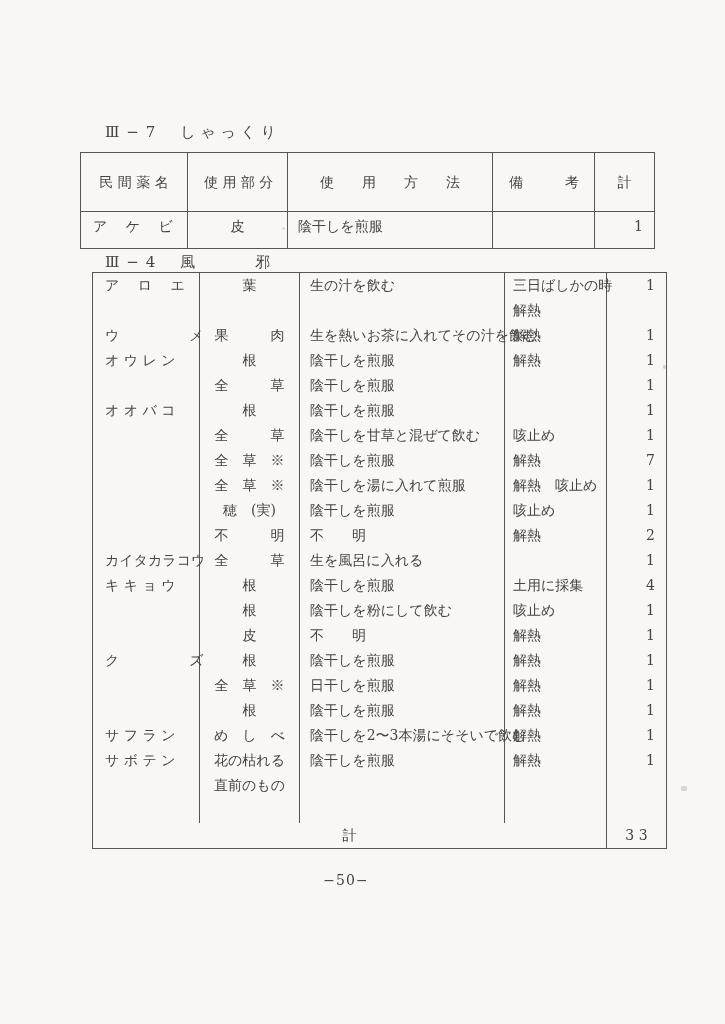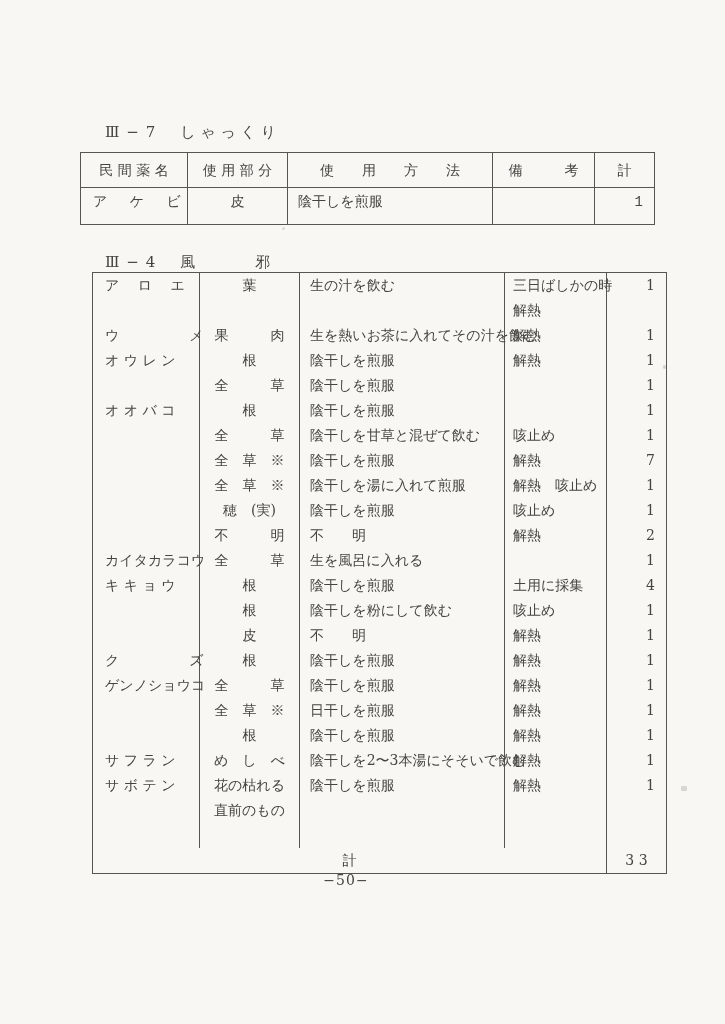--- a/index.html
+++ b/index.html
@@ -35,22 +35,22 @@
     border-collapse:collapse;
     table-layout:fixed;
     font-size:14px;
   }
   col.c1{width:107px;} col.c2{width:100px;} col.c3{width:205px;}
   col.c4{width:102px;} col.c5{width:60px;}
 
   
   #hiccup-table{left:80px;top:152px;width:574px;border:1px solid var(--line);}
   #hiccup-table th,#hiccup-table td{border:1px solid var(--line);white-space:pre;font-weight:normal;}
-  #hiccup-table th{height:26px;line-height:26px;text-align:center;padding:4px;}
-  #hiccup-table td{height:33px;line-height:25px;vertical-align:top;padding-top:2px;font-family:Liberation Mono, monospace;}
+  #hiccup-table th{height:26px;line-height:26px;text-align:center;padding:16px;}
+  #hiccup-table td{height:33px;line-height:25px;vertical-align:top;padding-top:2px;}
 
   
   #kaze-table{left:92px;top:272px;width:574px;border:1px solid var(--line);}
   #kaze-table td{
     border-left:1px solid var(--line);
     border-right:1px solid var(--line);
     border-top:none;border-bottom:none;
     height:25px;line-height:25px;
     vertical-align:top;
     white-space:pre;
@@ -230,27 +230,20 @@
           <td class="c-total">1</td>
         </tr>
         <tr>
           <td class="c-name">ク　　　　　ズ</td>
           <td class="c-part">根</td>
           <td class="c-method">陰干しを煎服</td>
           <td class="c-remarks">解熱</td>
           <td class="c-total">1</td>
         </tr>
         <tr>
-          <td class="c-name">ゲンノショウコ</td>
-          <td class="c-part">全　　　草</td>
-          <td class="c-method">陰干しを煎服</td>
-          <td class="c-remarks">解熱</td>
-          <td class="c-total">1</td>
-        </tr>
-        <tr>
           <td class="c-name"></td>
           <td class="c-part">全　草　※</td>
           <td class="c-method">日干しを煎服</td>
           <td class="c-remarks">解熱</td>
           <td class="c-total">1</td>
         </tr>
         <tr>
           <td class="c-name"></td>
           <td class="c-part">根</td>
           <td class="c-method">陰干しを煎服</td>

